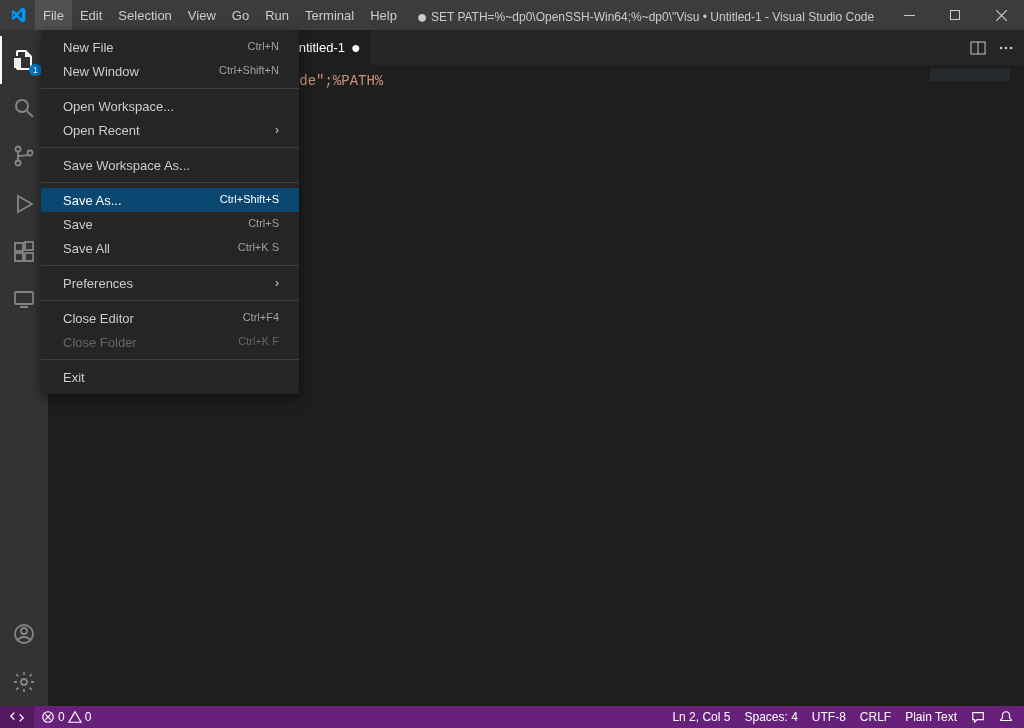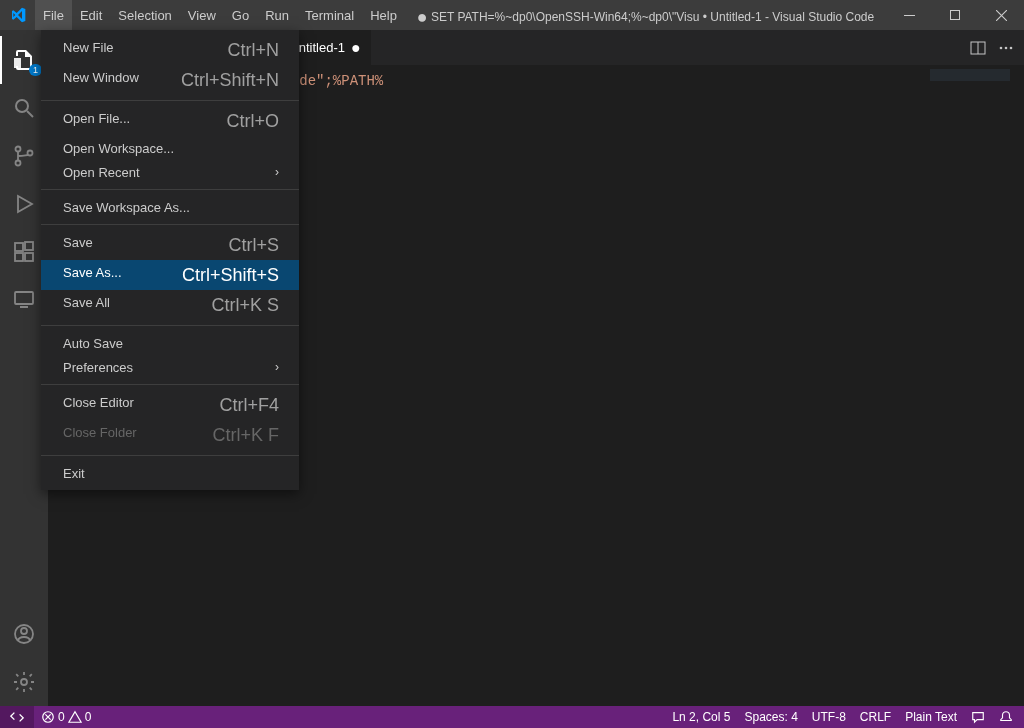--- a/index.html
+++ b/index.html
@@ -148,21 +148,21 @@
   .dropdown .ditem {
     display: flex;
     justify-content: space-between;
     align-items: flex-start;
     padding: 4.5px 20px 4.5px 22px;
     color: #ccc;
     font-size: 13px;
   }
   .dropdown .ditem.selected { background: #094771; color:#fff; }
   .dropdown .ditem.disabled { color: #666; }
-  .dropdown .ditem .sc { color: #a0a0a0; font-size: 18px; }
+  .dropdown .ditem .sc { color: #a0a0a0; font-size: 11px; }
   .dropdown .ditem.selected .sc { color: #fff; }
   .dropdown .ditem.disabled .sc { color: #666; }
   .dropdown .sep {
     height: 1px;
     background: #3e3e3e;
     margin: 5px 0;
   }
   .dropdown .chevron { color:#ccc; font-size:12px; }
   
   .statusbar {
@@ -324,54 +324,46 @@
   <div class="ditem">
     <span>New File</span>
     <span class="sc">Ctrl+N</span>
   </div>
   <div class="ditem">
     <span>New Window</span>
     <span class="sc">Ctrl+Shift+N</span>
   </div>
   <div class="sep"></div>
   <div class="ditem">
-    <span>Open File...</span>
-    <span class="sc">Ctrl+O</span>
-  </div>
-  <div class="ditem">
     <span>Open Workspace...</span>
       <span></span>
   </div>
   <div class="ditem">
     <span>Open Recent</span>
     <span class="chevron">›</span>
   </div>
   <div class="sep"></div>
   <div class="ditem">
     <span>Save Workspace As...</span>
       <span></span>
   </div>
   <div class="sep"></div>
-  <div class="ditem">
-    <span>Save</span>
-    <span class="sc">Ctrl+S</span>
-  </div>
   <div class="ditem selected">
     <span>Save As...</span>
     <span class="sc">Ctrl+Shift+S</span>
   </div>
   <div class="ditem">
+    <span>Save</span>
+    <span class="sc">Ctrl+S</span>
+  </div>
+  <div class="ditem">
     <span>Save All</span>
     <span class="sc">Ctrl+K S</span>
   </div>
   <div class="sep"></div>
-  <div class="ditem">
-    <span>Auto Save</span>
-      <span></span>
-  </div>
   <div class="ditem">
     <span>Preferences</span>
     <span class="chevron">›</span>
   </div>
   <div class="sep"></div>
   <div class="ditem">
     <span>Close Editor</span>
     <span class="sc">Ctrl+F4</span>
   </div>
   <div class="ditem disabled">

